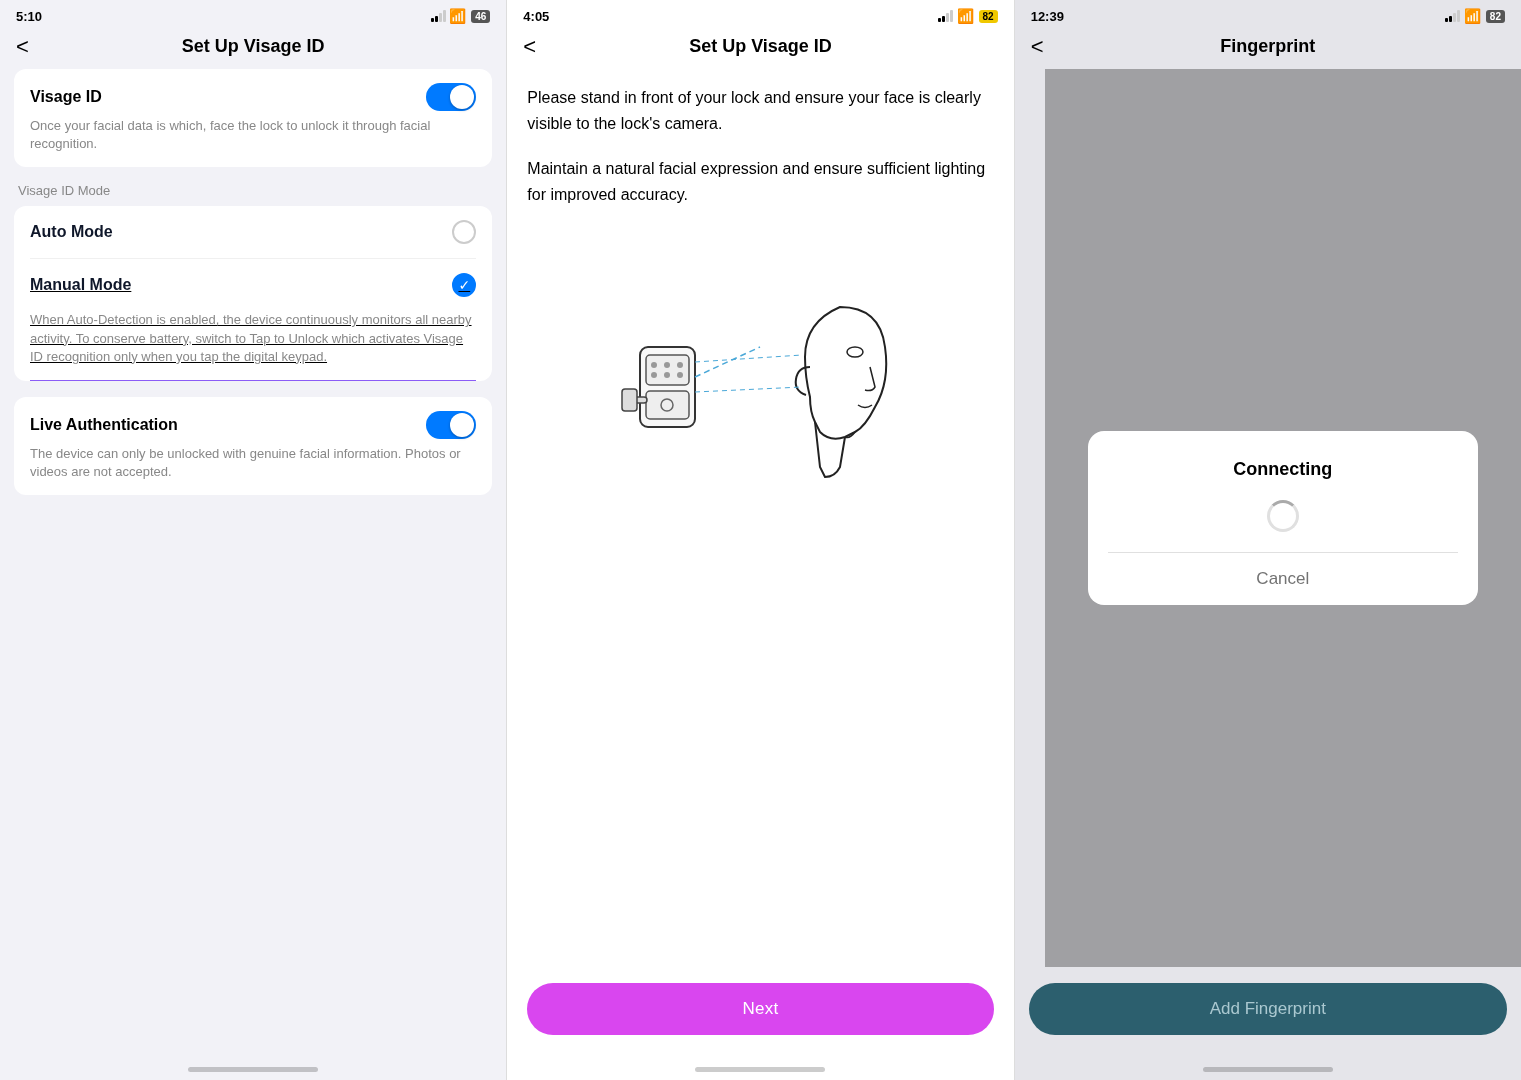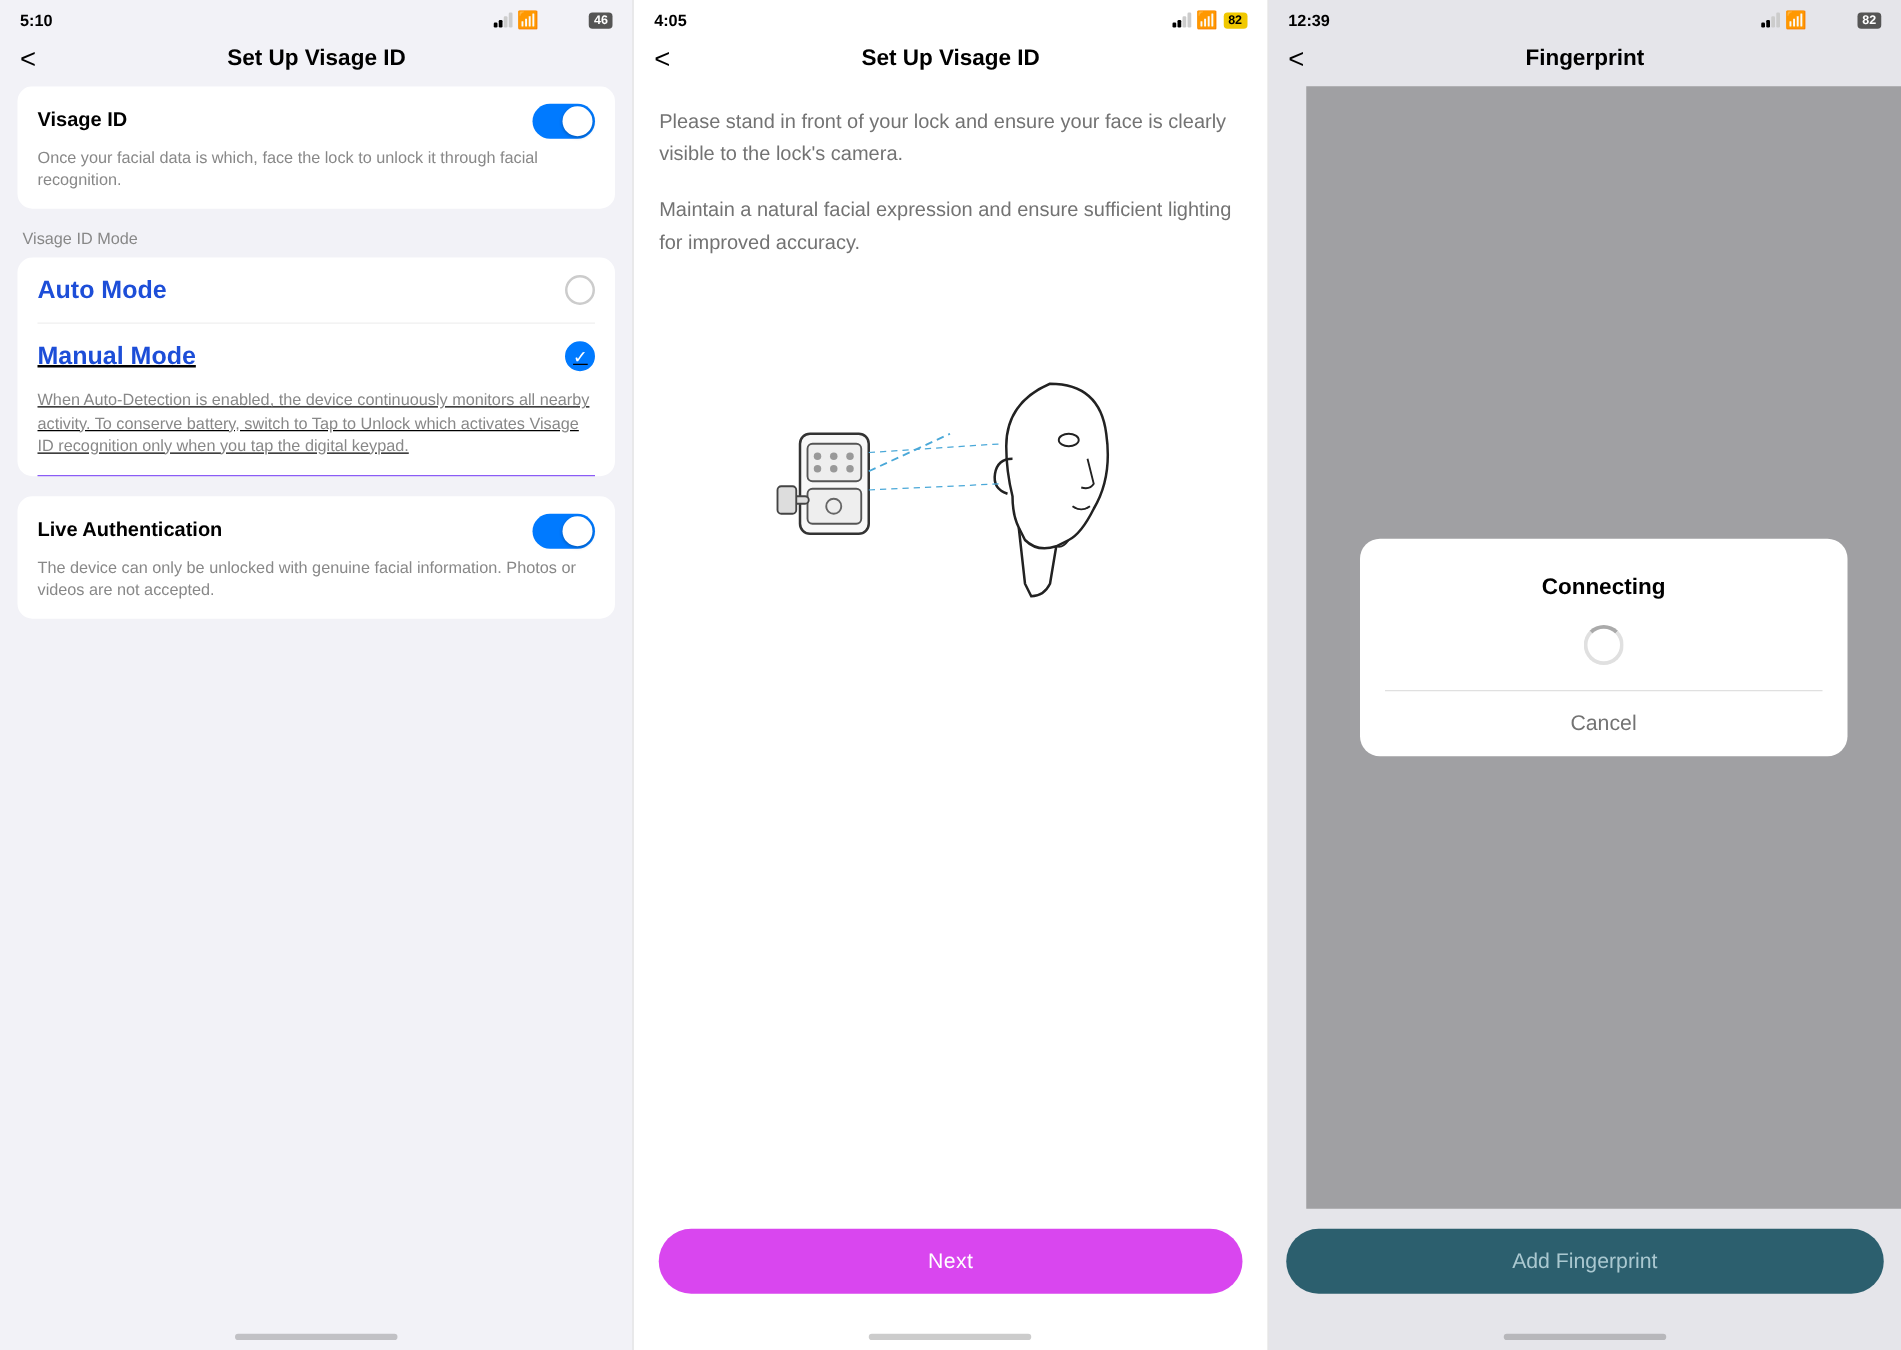--- a/index.html
+++ b/index.html
@@ -47,21 +47,20 @@
       padding: 1px 4px;
       border-radius: 3px;
     }
     .battery-badge-dark {
       background: #555;
       color: #fff;
       font-size: 10px;
       font-weight: 700;
       padding: 1px 4px;
       border-radius: 3px;
-      margin-left: 36px;
     }
 
     
     .signal-bars {
       display: flex;
       align-items: flex-end;
       gap: 1px;
       height: 12px;
     }
     .signal-bars span {
@@ -167,23 +166,23 @@
     .mode-row {
       display: flex;
       justify-content: space-between;
       align-items: center;
       padding: 14px 0;
       border-bottom: 1px solid #f0f0f0;
     }
     .mode-row:last-child { border-bottom: none; }
 
     .mode-label {
-      font-size: 20px;
+      font-size: 16px;
       font-weight: 600;
-      color: #1d4ed8;
+      color: #0f172a;
     }
 
     .radio-circle {
       width: 24px;
       height: 24px;
       border-radius: 50%;
       border: 2px solid #ccc;
       display: flex;
       align-items: center;
       justify-content: center;
@@ -204,21 +203,21 @@
     }
 
     
     .p2-content {
       padding: 16px 20px;
       flex: 1;
     }
 
     .p2-instruction {
       font-size: 16px;
-      color: #737373;
+      color: #000000;
       line-height: 1.6;
       margin-bottom: 20px;
     }
 
     .face-illustration {
       display: flex;
       justify-content: center;
       align-items: center;
       flex: 1;
       padding: 20px 0;

